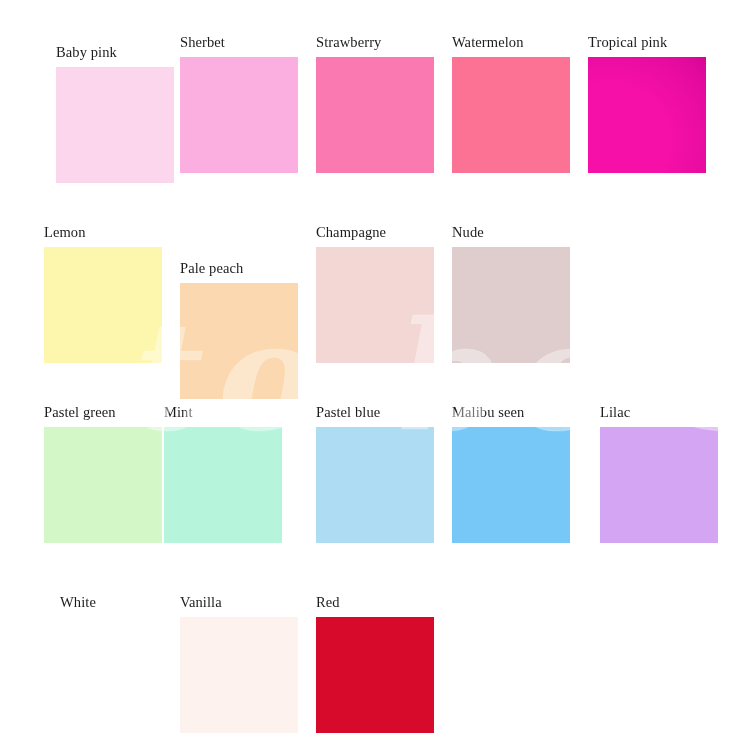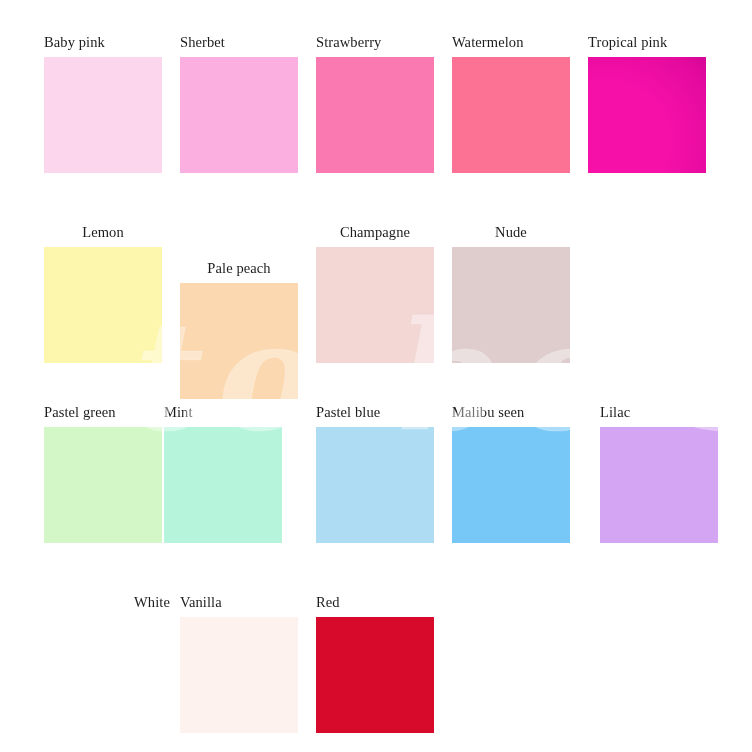--- a/index.html
+++ b/index.html
@@ -85,42 +85,42 @@
     display: block;
   }
 </style>
 </head>
 <body>
 
 <div id="palette-board">
 
   <div class="swatch-grid">
       <div class="swatch-row" style="top: 35px;">
-        <div class="swatch-cell" style="left: 0px;">
+        <div class="swatch-cell" style="left: 12px; margin-top: 10px;">
           <div class="swatch-label">Baby pink</div>
           <div class="swatch-chip" style="background: rgb(252, 214, 236);"></div>
         </div>
         <div class="swatch-cell" style="left: 136px;">
           <div class="swatch-label">Sherbet</div>
           <div class="swatch-chip" style="background: rgb(251, 174, 224);"></div>
         </div>
         <div class="swatch-cell" style="left: 272px;">
           <div class="swatch-label">Strawberry</div>
           <div class="swatch-chip" style="background: rgb(250, 121, 176);"></div>
         </div>
         <div class="swatch-cell" style="left: 408px;">
           <div class="swatch-label">Watermelon</div>
           <div class="swatch-chip" style="background: rgb(251, 114, 149);"></div>
         </div>
         <div class="swatch-cell" style="left: 544px;">
           <div class="swatch-label">Tropical pink</div>
           <div class="swatch-chip" style="background: radial-gradient(120% 115% at 18% 72%, rgb(246, 16, 168) 0%, rgb(246, 16, 168) 42%, rgba(214, 5, 150, 0.55) 78%, rgba(190, 0, 134, 0.75) 100%), rgb(246, 16, 168);"></div>
         </div>
       </div>
-      <div class="swatch-row" style="top: 225px; text-align: center;">
+      <div class="swatch-row" style="top: 225px;">
         <div class="swatch-cell" style="left: 0px;">
           <div class="swatch-label">Lemon</div>
           <div class="swatch-chip" style="background: rgb(253, 247, 174);"></div>
         </div>
         <div class="swatch-cell" style="left: 136px; margin-top: 36px;">
           <div class="swatch-label">Pale peach</div>
           <div class="swatch-chip" style="background: rgb(251, 216, 175);"></div>
         </div>
         <div class="swatch-cell" style="left: 272px;">
           <div class="swatch-label">Champagne</div>
@@ -147,21 +147,21 @@
         <div class="swatch-cell" style="left: 408px;">
           <div class="swatch-label">Malibu seen</div>
           <div class="swatch-chip" style="background: rgb(120, 200, 247);"></div>
         </div>
         <div class="swatch-cell" style="left: 532px; padding-left: 24px;">
           <div class="swatch-label">Lilac</div>
           <div class="swatch-chip" style="background: rgb(212, 165, 242);"></div>
         </div>
       </div>
       <div class="swatch-row" style="top: 595px;">
-        <div class="swatch-cell" style="left: 8px; text-align: right;">
+        <div class="swatch-cell" style="left: 16px;">
           <div class="swatch-label">White</div>
           <div class="swatch-chip" style="background: rgb(255, 255, 255);"></div>
         </div>
         <div class="swatch-cell" style="left: 136px;">
           <div class="swatch-label">Vanilla</div>
           <div class="swatch-chip" style="background: rgb(253, 242, 238);"></div>
         </div>
         <div class="swatch-cell" style="left: 272px;">
           <div class="swatch-label">Red</div>
           <div class="swatch-chip" style="background: rgb(216, 10, 43);"></div>

